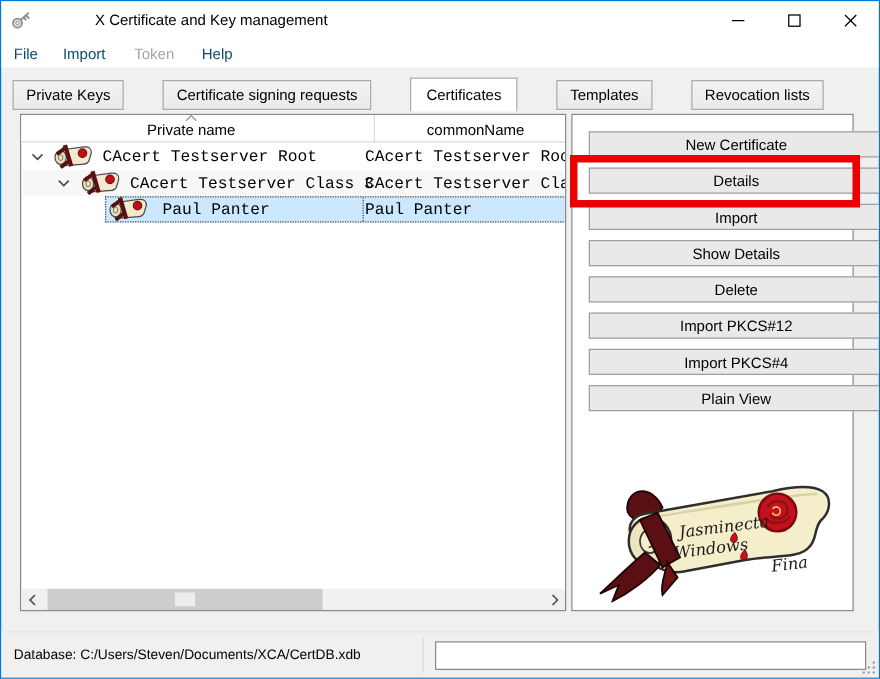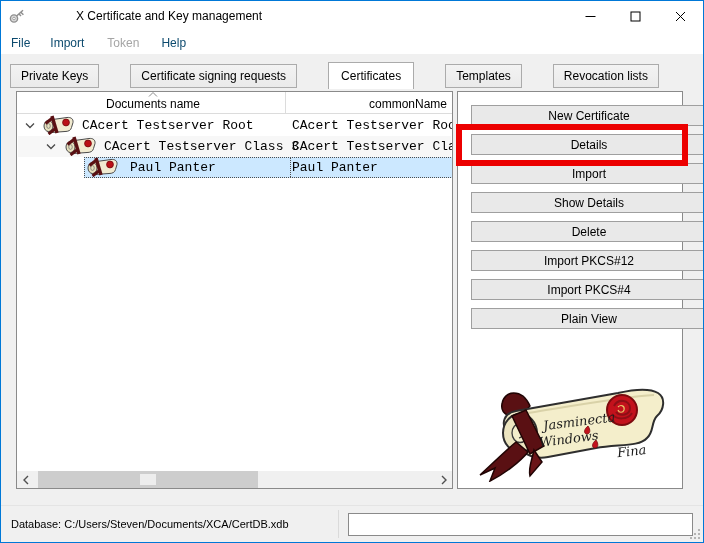--- a/index.html
+++ b/index.html
@@ -31,21 +31,21 @@
          margin-left:-1px; white-space:nowrap; position:relative; }
   .tab:first-child { margin-left:0; }
   .tab.active { background:#ffffff; padding:6px 12px 6px 12px; margin-bottom:-1px; border-bottom:none; z-index:3; }
 
   
   .tree-panel { position:absolute; left:15px; top:90px; width:437px; height:398px;
                 background:#ffffff; border:1px solid #8a8a8a; overflow:hidden; }
   .tree-header { position:absolute; left:0; top:0; width:100%; height:22px; background:#ffffff;
                  border-bottom:1px solid #dcdcdc; font-size:12px; }
   .th-col1 { position:absolute; left:0; top:0; width:272px; height:22px; text-align:center; line-height:24px; }
-  .th-col2 { position:absolute; left:268px; top:0; width:162px; height:22px; text-align:right; line-height:24px;
+  .th-col2 { position:absolute; left:282px; top:0; width:162px; height:22px; text-align:center; line-height:24px;
              border-left:1px solid #dcdcdc; }
   .sort-caret { position:absolute; left:131px; top:0px; }
 
   .tree-row { position:absolute; left:1px; width:433px; height:21px; font-family:"Liberation Mono", monospace;
               font-size:13px; }
   .row-0 { top:23px; background:#ffffff; }
   .row-1 { top:44px; background:#f7f7f7; }
   .row-2 { top:65px; }
   .branch-chevron { position:absolute; top:7px; }
   .cert-icon { position:absolute; top:0px; width:36px; height:20px; }
@@ -142,21 +142,21 @@
   <div class="tabbar">
     <span class="tab">Private Keys</span>
     <span class="tab">Certificate signing requests</span>
     <span class="tab active">Certificates</span>
     <span class="tab">Templates</span>
     <span class="tab">Revocation lists</span>
   </div>
 
   <div class="tree-panel">
     <div class="tree-header">
-      <div class="th-col1">Documents name</div>
+      <div class="th-col1">Private name</div>
       <svg class="sort-caret" width="10" height="5" viewBox="0 0 10 5">
         <path d="M1 4.5 L5 0.5 L9 4.5" fill="none" stroke="#8a8a8a" stroke-width="1"></path>
       </svg>
       <div class="th-col2">commonName</div>
     </div>
 
     <div class="tree-row row-0">
       <svg class="branch-chevron" style="left:7px" width="10" height="7" viewBox="0 0 10 7">
         <path d="M1 1.5 L5 5.5 L9 1.5" fill="none" stroke="#4a4a4a" stroke-width="1.3"></path>
       </svg>

